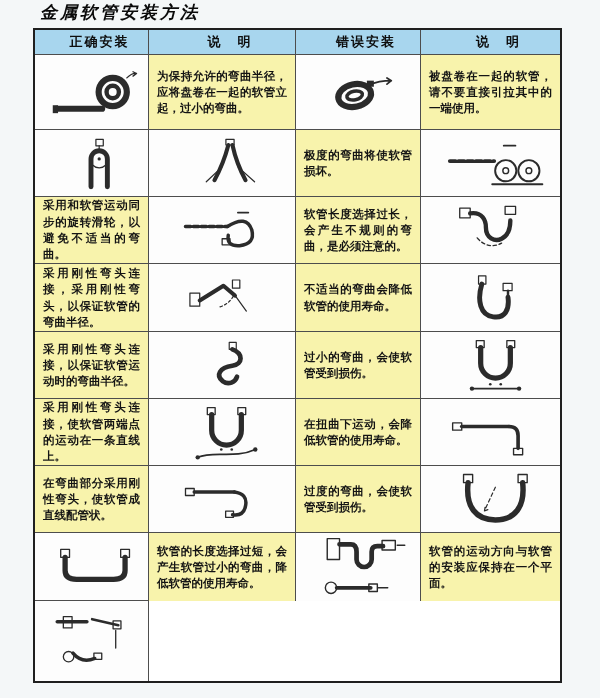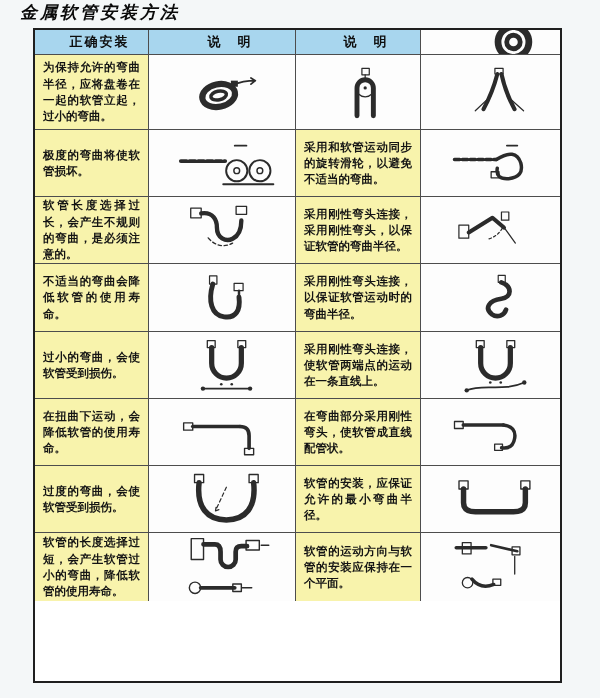--- a/index.html
+++ b/index.html
@@ -4,21 +4,21 @@
 <style>
   html,body { margin:0; padding:0; }
   body {
     width:600px; height:698px; position:relative;
     background:#f4f7f8;
     font-family:"DejaVu Sans", sans-serif;
     color:#111;
     overflow:hidden;
   }
   .page-title {
-    position:absolute; left:20px; top:1px;
+    position:absolute; left:40px; top:1px;
     font-family:"DejaVu Serif", serif;
     font-size:17px; font-weight:bold; font-style:italic;
     letter-spacing:3px; color:#0a0a0a;
   }
   .hose-table {
     position:absolute; left:33px; top:28px;
     width:525px;
     border:2px solid #1f1f1f;
     display:grid;
     grid-template-columns:114px 147px 125px 139px;
@@ -60,20 +60,21 @@
 </style>
 </head>
 <body style="background: rgb(244, 247, 248);">
 
 <div class="page-title">金属软管安装方法</div>
 
 <div class="hose-table">
 
   <div class="cell head">正确安装</div>
   <div class="cell head">说　明</div>
+  <div class="cell head">错误安装</div>
   <div class="cell head">说　明</div>
 
   <div class="cell img">
     <svg width="106" height="60" viewBox="0 0 110 60">
       <circle cx="70" cy="30" r="16" stroke-width="7"></circle>
       <circle cx="70" cy="30" r="7" stroke-width="5"></circle>
       <path d="M6 49 H58" stroke-width="7"></path>
       <rect x="2" y="45" width="6" height="9" fill="#2b2b2b" stroke="none"></rect>
       <path d="M86 14 Q92 8 97 9 M97 9 l-4 -2 M97 9 l-4 3" stroke-width="1.5"></path>
     </svg>
@@ -82,20 +83,23 @@
       <span>为保持允许的弯曲半径，应将盘卷在一起的软管立起，过小的弯曲。</span>
     </div>
   <div class="cell img">
     <svg width="96" height="58" viewBox="0 0 110 60">
       <ellipse cx="42" cy="34" rx="19" ry="13" stroke-width="7" transform="rotate(-12 42 34)"></ellipse>
       <ellipse cx="42" cy="34" rx="9" ry="5" stroke-width="4" transform="rotate(-12 42 34)"></ellipse>
       <path d="M58 22 Q70 17 84 17 M84 17 l-5 -3 M84 17 l-5 4" stroke-width="2"></path>
       <rect x="56" y="17" width="8" height="7" fill="#2b2b2b" stroke="none"></rect>
     </svg>
   </div>
+  <div class="cell desc">
+      <span>被盘卷在一起的软管，请不要直接引拉其中的一端使用。</span>
+    </div>
 
   <div class="cell img">
     <svg width="90" height="60" viewBox="0 0 110 62">
       <rect x="50" y="2" width="9" height="8" stroke-width="1.5"></rect>
       <path d="M54 10 V14" stroke-width="1.5"></path>
       <circle cx="54" cy="26" r="11" stroke-width="1.5"></circle>
       <circle cx="54" cy="26" r="2" fill="#2b2b2b" stroke="none"></circle>
       <path d="M44 60 V26 a10 10 0 0 1 20 0 V60" stroke-width="6"></path>
     </svg>
   </div>
@@ -238,23 +242,20 @@
     </div>
 
   <div class="cell img">
     <svg width="100" height="60" viewBox="0 0 110 62">
       <rect x="16" y="4" width="10" height="9" stroke-width="1.5"></rect>
       <rect x="76" y="4" width="10" height="9" stroke-width="1.5"></rect>
       <path d="M21 13 C18 40 30 54 51 54 C72 54 84 40 81 13" stroke-width="6"></path>
       <path d="M51 18 L39 44 M39 44 l1 -6 M39 44 l6 -2" stroke-width="1.3" stroke-dasharray="4 3"></path>
     </svg>
   </div>
-  <div class="cell desc">
-      <span>软管的安装，应保证允许的最小弯曲半径。</span>
-    </div>
   <div class="cell img">
     <svg width="100" height="58" viewBox="0 0 110 60">
       <rect x="11" y="10" width="10" height="9" stroke-width="1.5"></rect>
       <rect x="79" y="10" width="10" height="9" stroke-width="1.5"></rect>
       <path d="M16 19 V34 q0 10 13 10 H71 q13 0 13 -10 V19" stroke-width="6"></path>
     </svg>
   </div>
   <div class="cell desc">
       <span>软管的长度选择过短，会产生软管过小的弯曲，降低软管的使用寿命。</span>
     </div>

